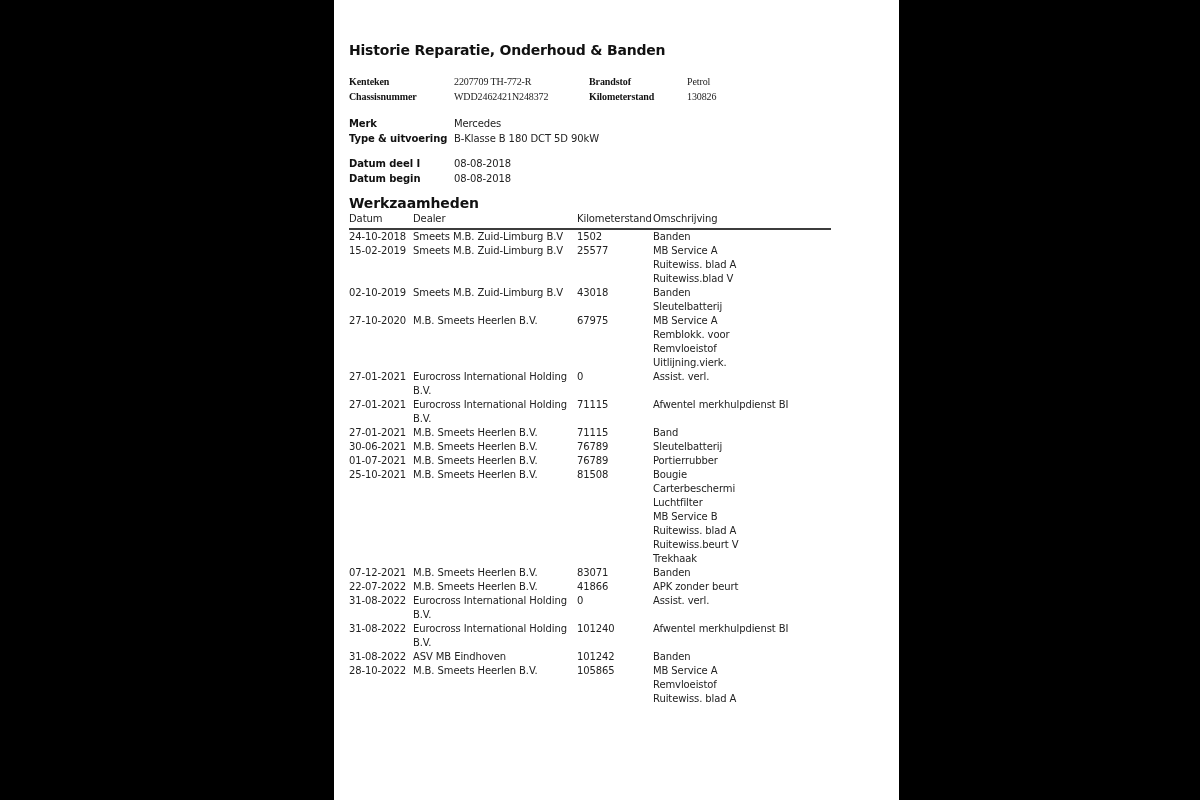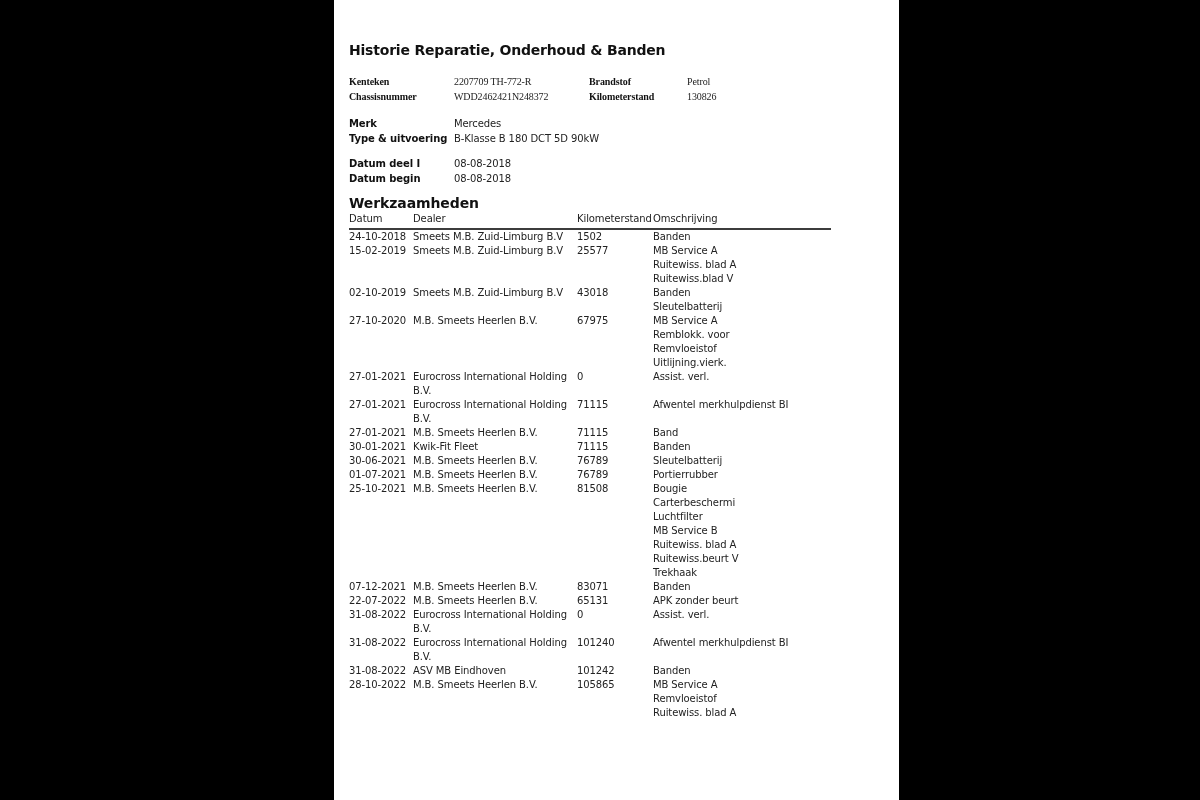--- a/index.html
+++ b/index.html
@@ -146,26 +146,20 @@
           <td class="c-km">71115</td>
           <td class="c-oms">Afwentel merkhulpdienst BI</td>
         </tr>
         <tr>
           <td class="c-datum">27-01-2021</td>
           <td class="c-dealer">M.B. Smeets Heerlen B.V.</td>
           <td class="c-km">71115</td>
           <td class="c-oms">Band</td>
         </tr>
         <tr>
-          <td class="c-datum">30-01-2021</td>
-          <td class="c-dealer">Kwik-Fit Fleet</td>
-          <td class="c-km">71115</td>
-          <td class="c-oms">Banden</td>
-        </tr>
-        <tr>
           <td class="c-datum">30-06-2021</td>
           <td class="c-dealer">M.B. Smeets Heerlen B.V.</td>
           <td class="c-km">76789</td>
           <td class="c-oms">Sleutelbatterij</td>
         </tr>
         <tr>
           <td class="c-datum">01-07-2021</td>
           <td class="c-dealer">M.B. Smeets Heerlen B.V.</td>
           <td class="c-km">76789</td>
           <td class="c-oms">Portierrubber</td>
@@ -184,21 +178,21 @@
         </tr>
         <tr>
           <td class="c-datum">07-12-2021</td>
           <td class="c-dealer">M.B. Smeets Heerlen B.V.</td>
           <td class="c-km">83071</td>
           <td class="c-oms">Banden</td>
         </tr>
         <tr>
           <td class="c-datum">22-07-2022</td>
           <td class="c-dealer">M.B. Smeets Heerlen B.V.</td>
-          <td class="c-km">65131</td>
+          <td class="c-km">41866</td>
           <td class="c-oms">APK zonder beurt</td>
         </tr>
         <tr>
           <td class="c-datum">31-08-2022</td>
           <td class="c-dealer">Eurocross International Holding B.V.</td>
           <td class="c-km">0</td>
           <td class="c-oms">Assist. verl.</td>
         </tr>
         <tr>
           <td class="c-datum">31-08-2022</td>

